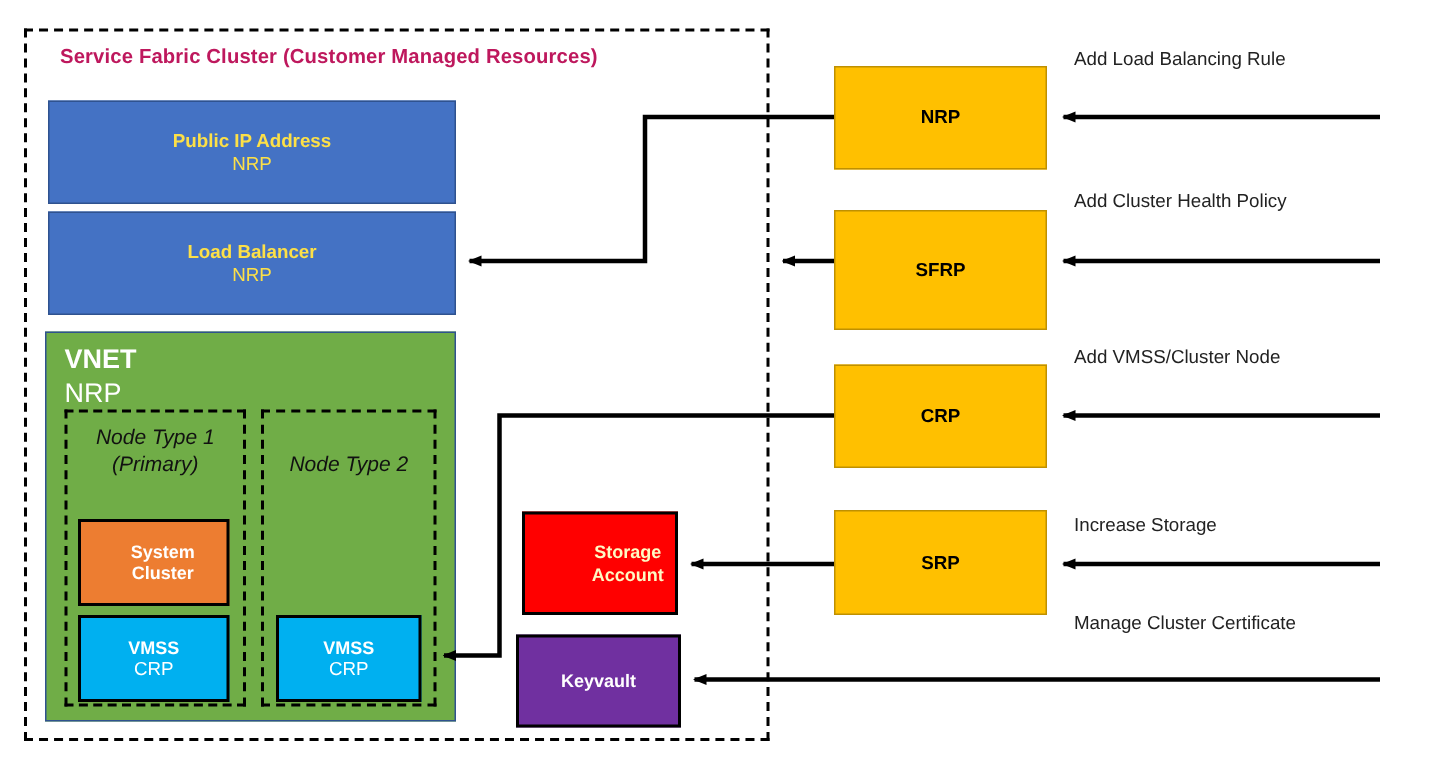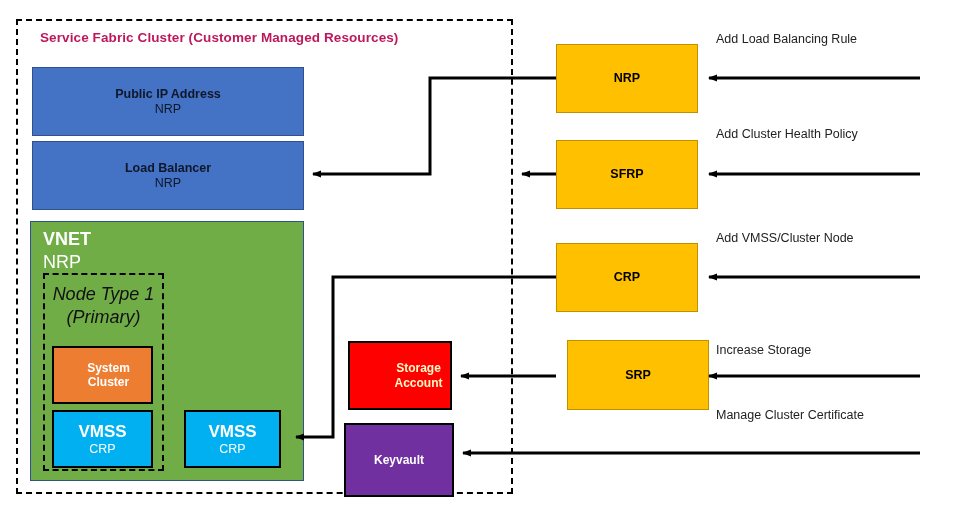--- a/index.html
+++ b/index.html
@@ -43,21 +43,21 @@
     font-size: 13.5px;
     font-weight: bold;
     color: #be185d;
     letter-spacing: 0.1px;
     white-space: nowrap;
   }
   
   .blue {
     background: #4472C4;
     border: 1px solid #2F528F;
-    color: #0f172a;
+    color: #fde047;
   }
   .blue .t1 { font-size: 12.5px; font-weight: bold; }
   .blue .t2 { font-size: 12.5px; font-weight: normal; }
   #public-ip { left: 32px; top: 67px; width: 272px; height: 69px; }
   #load-balancer { left: 32px; top: 141px; width: 272px; height: 69px; }
   
   #vnet {
     position: absolute;
     left: 30px; top: 221px;
     width: 274px; height: 260px;
@@ -78,68 +78,68 @@
   
   .nodetype {
     position: absolute;
     box-sizing: border-box;
     border: 2px dashed #000000;
   }
   .nodetype-label {
     position: absolute;
     left: 0; right: 0;
     text-align: center;
-    font-size: 18px;
+    font-size: 14px;
     font-style: italic;
     color: #111111;
     line-height: 1.25;
   }
   #node-type-1 { left: 12px; top: 51px; width: 121px; height: 198px; }
   #node-type-2 { left: 143px; top: 51px; width: 117px; height: 198px; }
   #node-type-1 .nodetype-label { top: 8px; }
   #node-type-2 .nodetype-label { top: 26px; }
   
   .orange {
     background: #ED7D31;
     border: 2px solid #000000;
     color: #ffffff;
   }
   .orange .t1 { font-size: 12px; font-weight: bold; }
   .cyan {
     background: #00B0F0;
     border: 2px solid #000000;
     color: #ffffff;
   }
-  .cyan .t1 { font-size: 17px; font-weight: bold; }
+  .cyan .t1 { font-size: 12px; font-weight: bold; }
   .cyan .t2 { font-size: 12.5px; font-weight: normal; }
   #system-services { left: 52px; top: 346px; width: 101px; height: 58px; padding-left: 12px; }
   #vmss-1 { left: 52px; top: 410px; width: 101px; height: 58px; }
   #vmss-2 { left: 184px; top: 410px; width: 97px; height: 58px; }
   
   #storage-account {
     left: 348px; top: 341px; width: 104px; height: 69px;
     background: #FF0000; border: 2px solid #000000; color: #fef9c3; padding-left: 37px;
   }
   #storage-account .t1 { font-size: 12px; font-weight: bold; }
   #keyvault {
-    left: 344px; top: 423px; width: 110px; height: 74px;
+    left: 344px; top: 423px; width: 110px; height: 62px;
     background: #7030A0; border: 2px solid #000000; color: #ffffff;
   }
   #keyvault .t1 { font-size: 12px; font-weight: bold; }
   
   .yellow {
     background: #FFC000;
     border: 1px solid #BF9000;
     color: #000000;
   }
   .yellow .t1 { font-size: 12.5px; font-weight: bold; }
   #rp-nrp  { left: 556px; top: 44px;  width: 142px; height: 69px; }
-  #rp-sfrp { left: 556px; top: 140px; width: 142px; height: 69px; }
+  #rp-sfrp { left: 556px; top: 140px; width: 142px; height: 80px; }
   #rp-crp  { left: 556px; top: 243px; width: 142px; height: 69px; }
-  #rp-srp  { left: 556px; top: 340px; width: 142px; height: 70px; margin-left: 11px; }
+  #rp-srp  { left: 556px; top: 340px; width: 142px; height: 70px; }
   
   .action-label {
     position: absolute;
     font-size: 12.5px;
     color: #222222;
     white-space: nowrap;
   }
   
   #connectors {
     position: absolute;
@@ -172,20 +172,25 @@
       <span class="t2">NRP</span>
     </div>
 
     <div class="nodetype" id="node-type-1">
       <div class="nodetype-label">
         <span>Node Type 1</span><br>
         <span>(Primary)</span>
       </div>
     </div>
 
+    <div class="nodetype" id="node-type-2">
+      <div class="nodetype-label">
+        <span>Node Type 2</span>
+      </div>
+    </div>
   </div>
 
   <div class="box orange" id="system-services">
     <span class="t1">System</span>
     <span class="t1">Cluster</span>
   </div>
 
   <div class="box cyan" id="vmss-1">
     <span class="t1">VMSS</span>
     <span class="t2">CRP</span>

